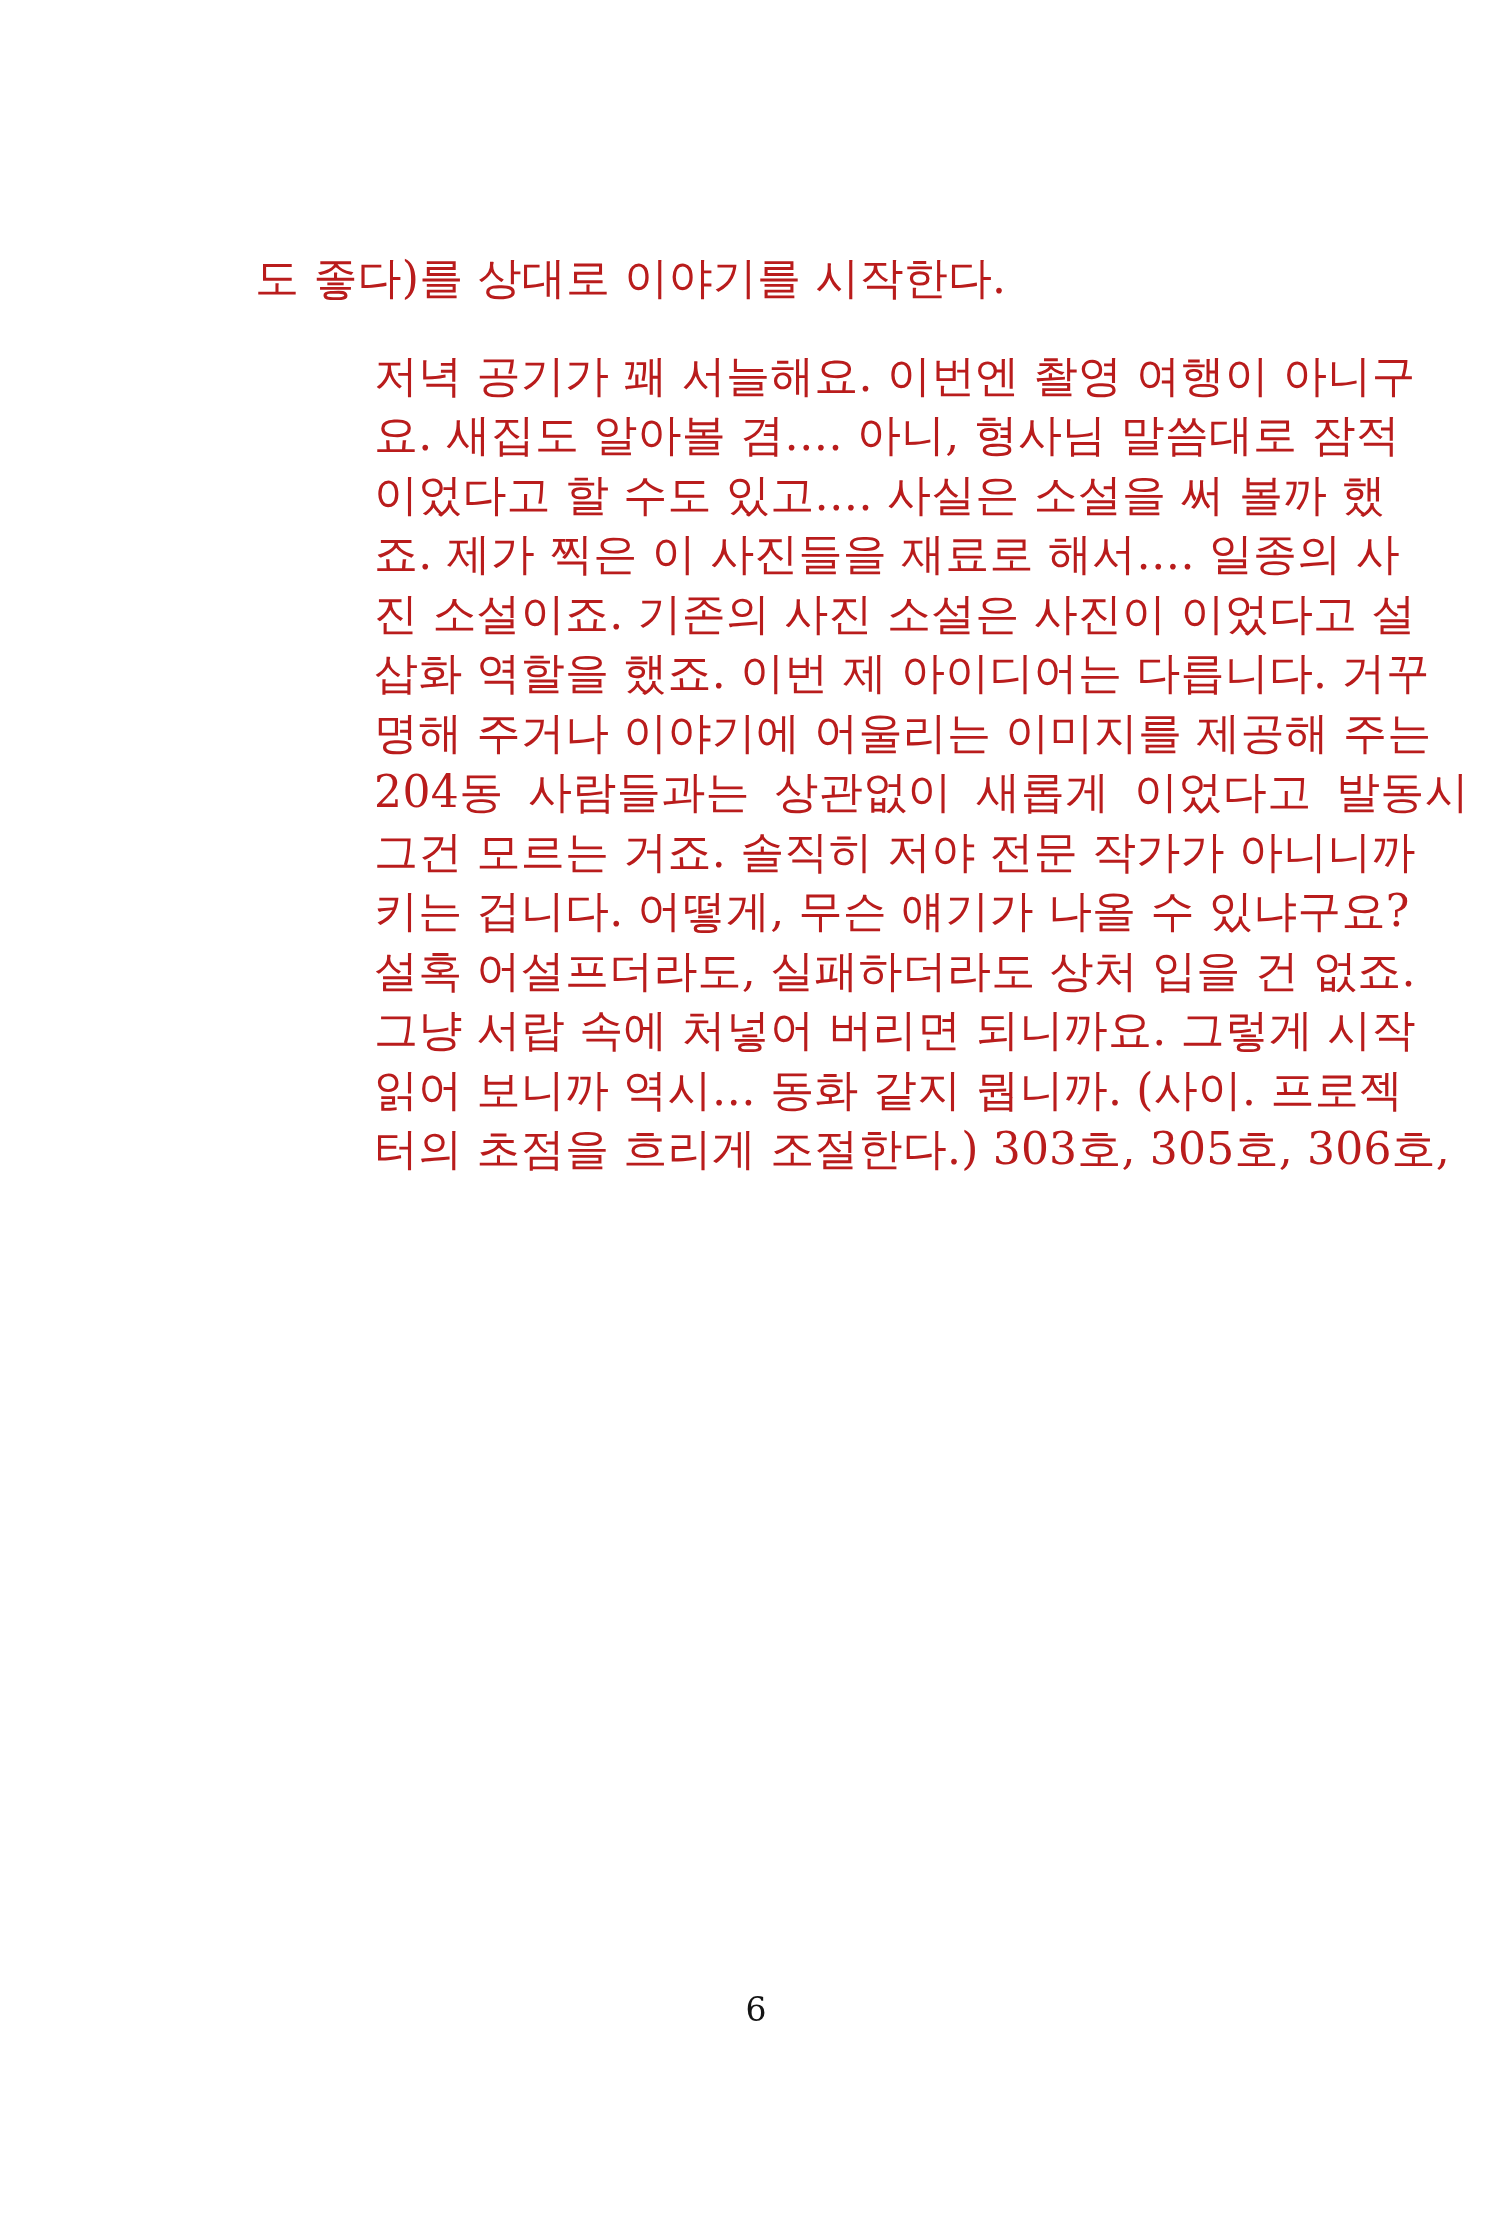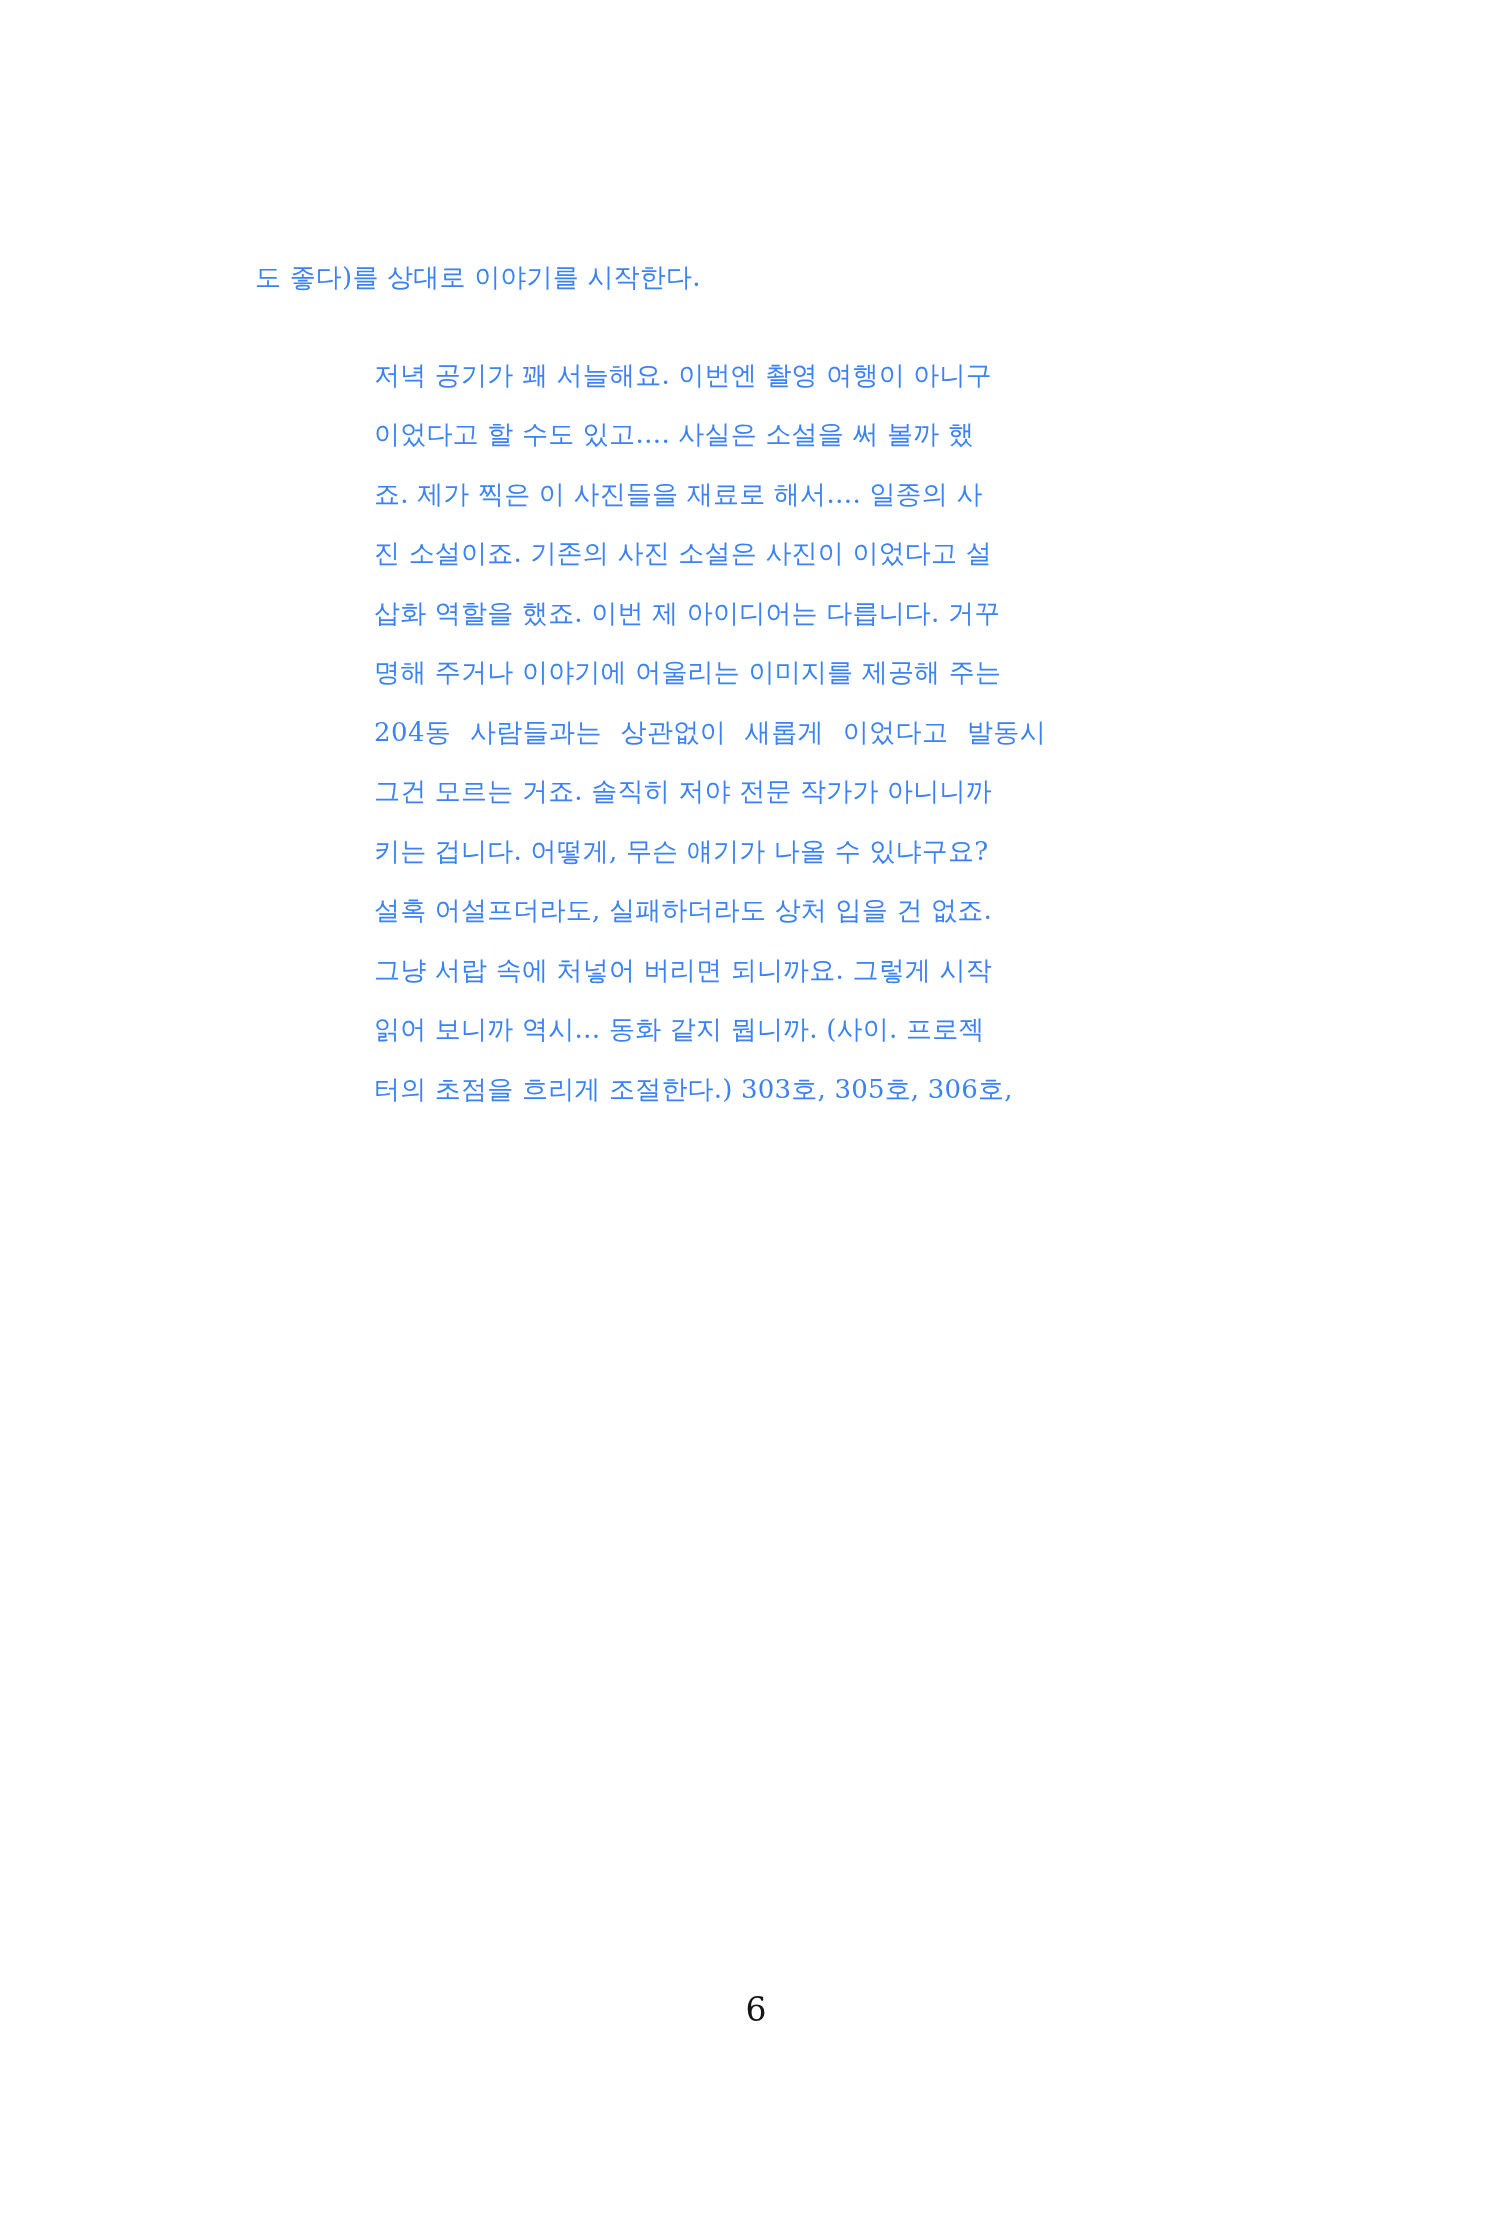--- a/index.html
+++ b/index.html
@@ -21,24 +21,24 @@
     background: #ffffff;
     box-sizing: border-box;
   }
   .text-block {
     position: absolute;
     left: 255px;
     top: 248px;
     width: 1005px;
   }
   .body-line {
-    font-size: 26px;
+    font-size: 44px;
     line-height: 59.5px;
     letter-spacing: 0.2px;
-    color: #3b82f6;
+    color: #b91c1c;
     white-space: pre;
     font-family: "DejaVu Serif", "Liberation Serif", serif;
   }
   
   .lead-line {
     margin-bottom: 38px;
   }
   
   .quote-block {
     margin-left: 119px;
@@ -74,20 +74,21 @@
 <body>
 
 <div class="page">
 
   <div class="text-block">
 
     <div class="body-line lead-line">도 좋다)를 상대로 이야기를 시작한다.</div>
 
     <div class="quote-block">
       <div class="body-line quote-line">저녁 공기가 꽤 서늘해요. 이번엔 촬영 여행이 아니구</div>
+      <div class="body-line quote-line">요. 새집도 알아볼 겸…. 아니, 형사님 말씀대로 잠적</div>
       <div class="body-line quote-line">이었다고 할 수도 있고…. 사실은 소설을 써 볼까 했</div>
       <div class="body-line quote-line">죠. 제가 찍은 이 사진들을 재료로 해서…. 일종의 사</div>
       <div class="body-line quote-line">진 소설이죠. 기존의 사진 소설은 사진이 이었다고 설</div>
       <div class="body-line quote-line">삽화 역할을 했죠. 이번 제 아이디어는 다릅니다. 거꾸</div>
       <div class="body-line quote-line">명해 주거나 이야기에 어울리는 이미지를 제공해 주는</div>
       <div class="body-line quote-line loose">204동 사람들과는 상관없이 새롭게 이었다고 발동시</div>
       <div class="body-line quote-line">그건 모르는 거죠. 솔직히 저야 전문 작가가 아니니까</div>
       <div class="body-line quote-line">키는 겁니다. 어떻게, 무슨 얘기가 나올 수 있냐구요?</div>
       <div class="body-line quote-line">설혹 어설프더라도, 실패하더라도 상처 입을 건 없죠.</div>
       <div class="body-line quote-line">그냥 서랍 속에 처넣어 버리면 되니까요. 그렇게 시작</div>

